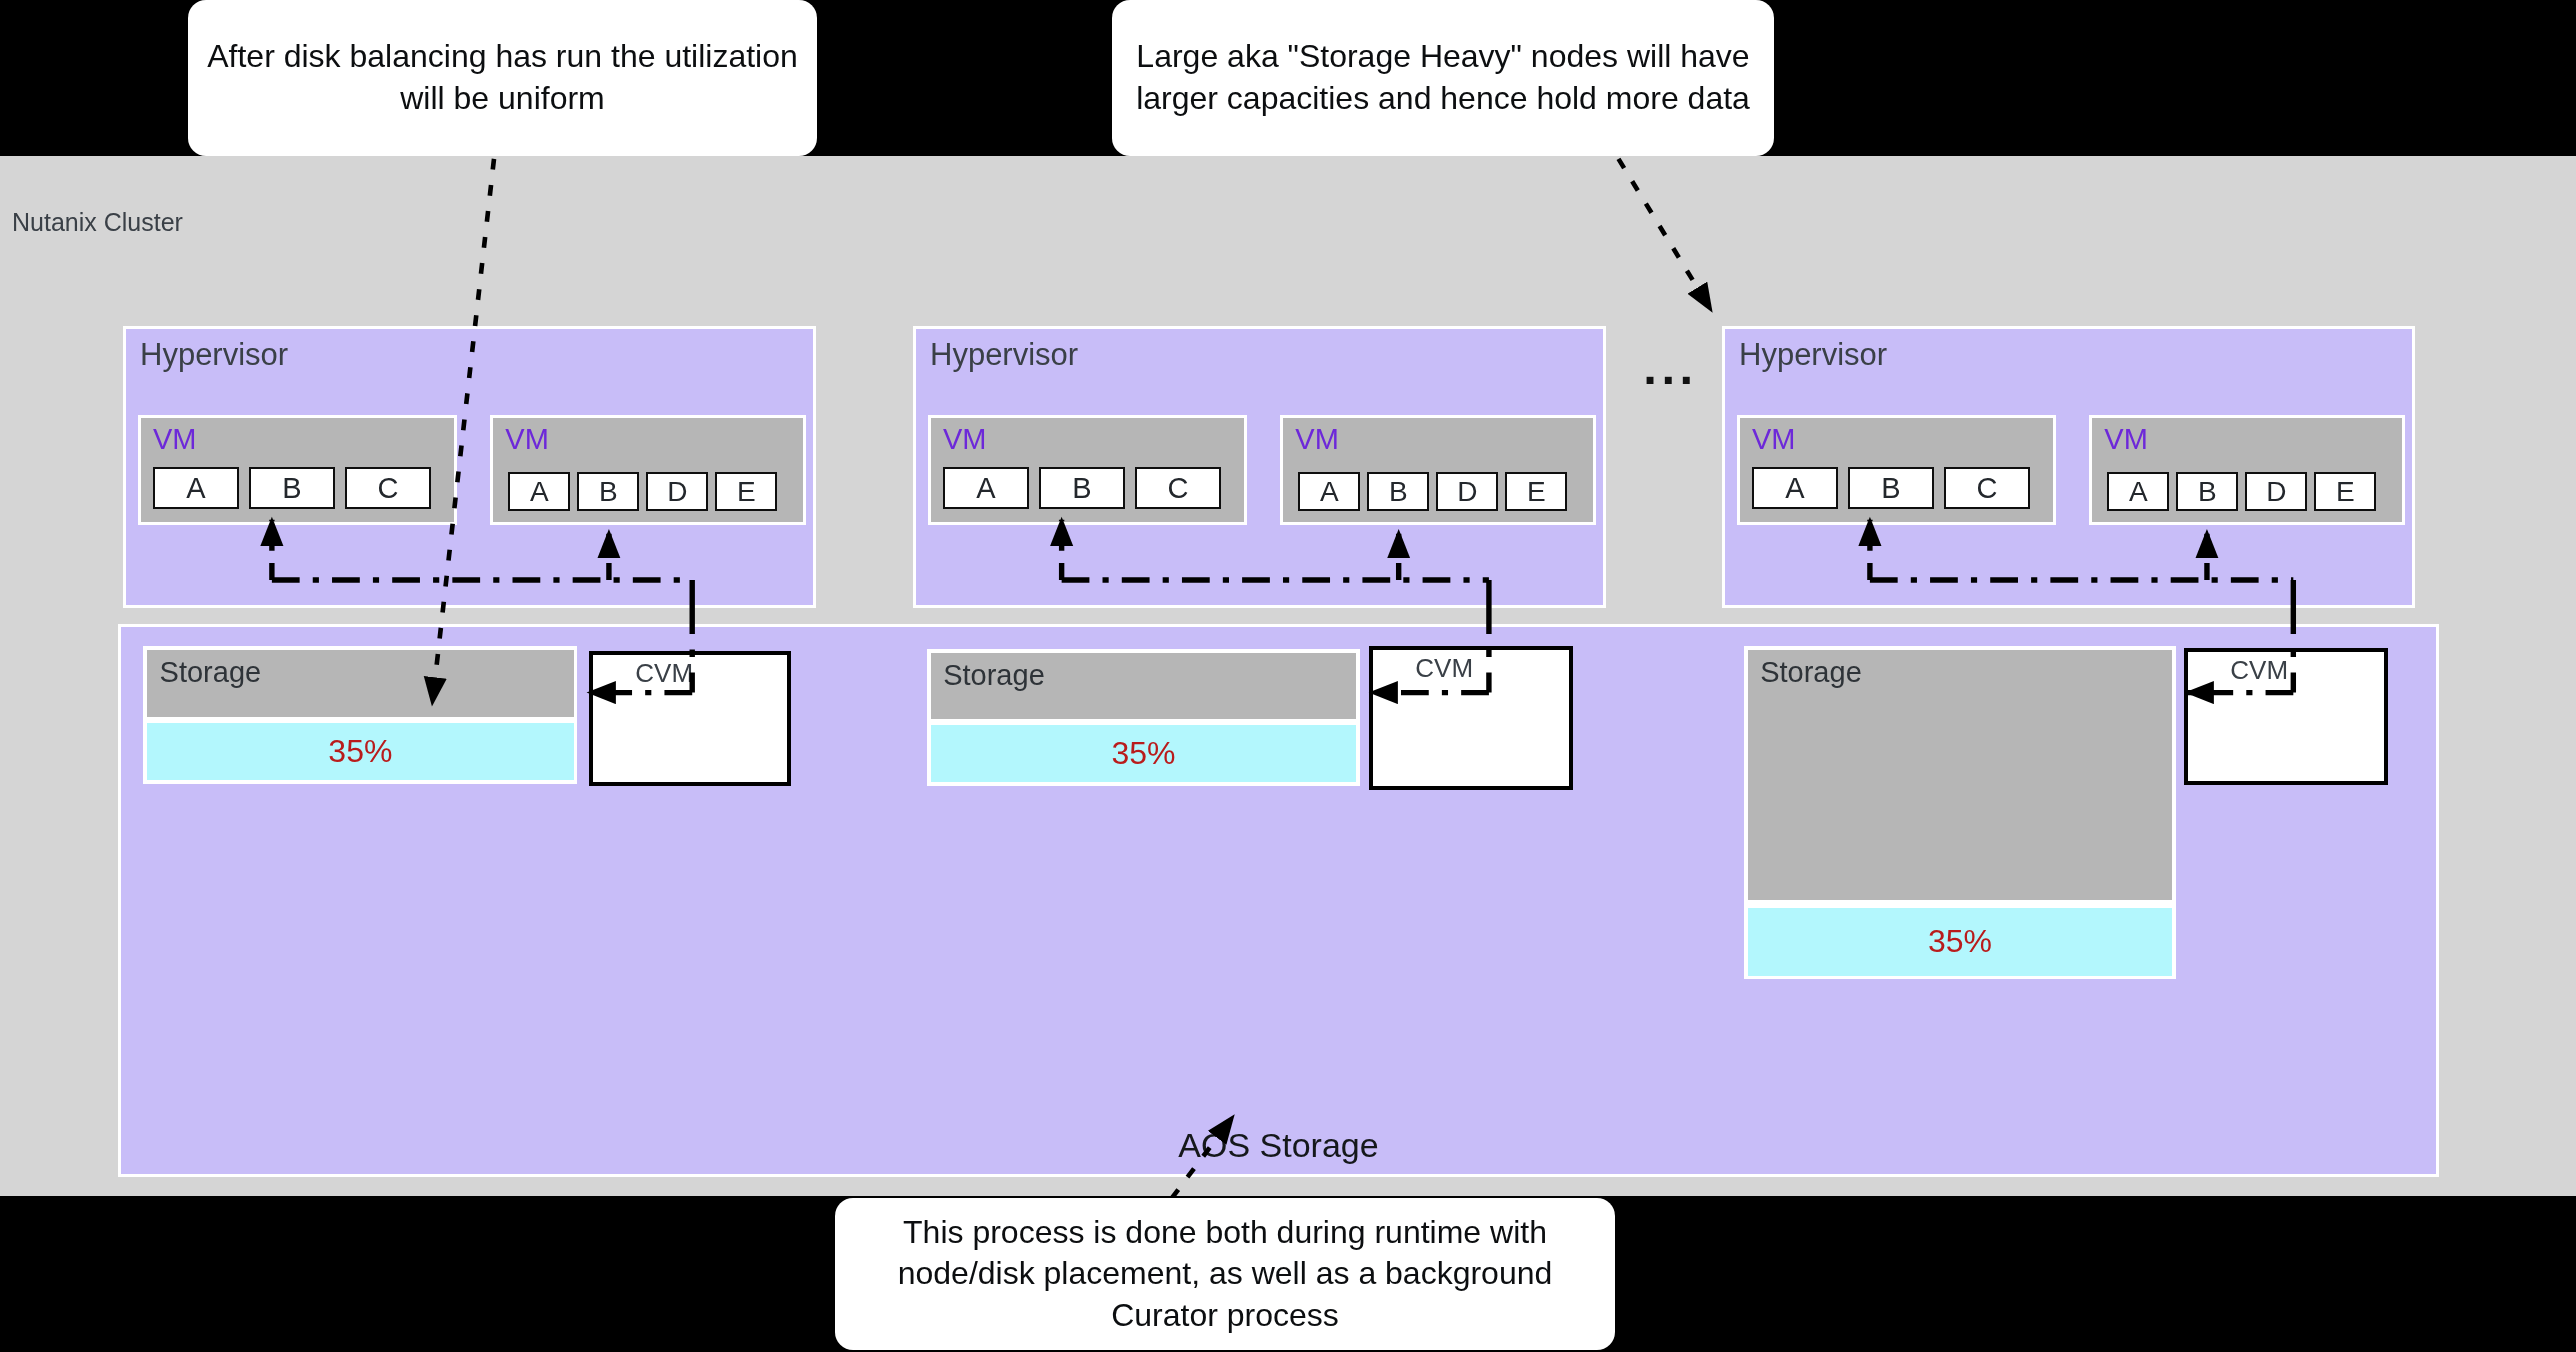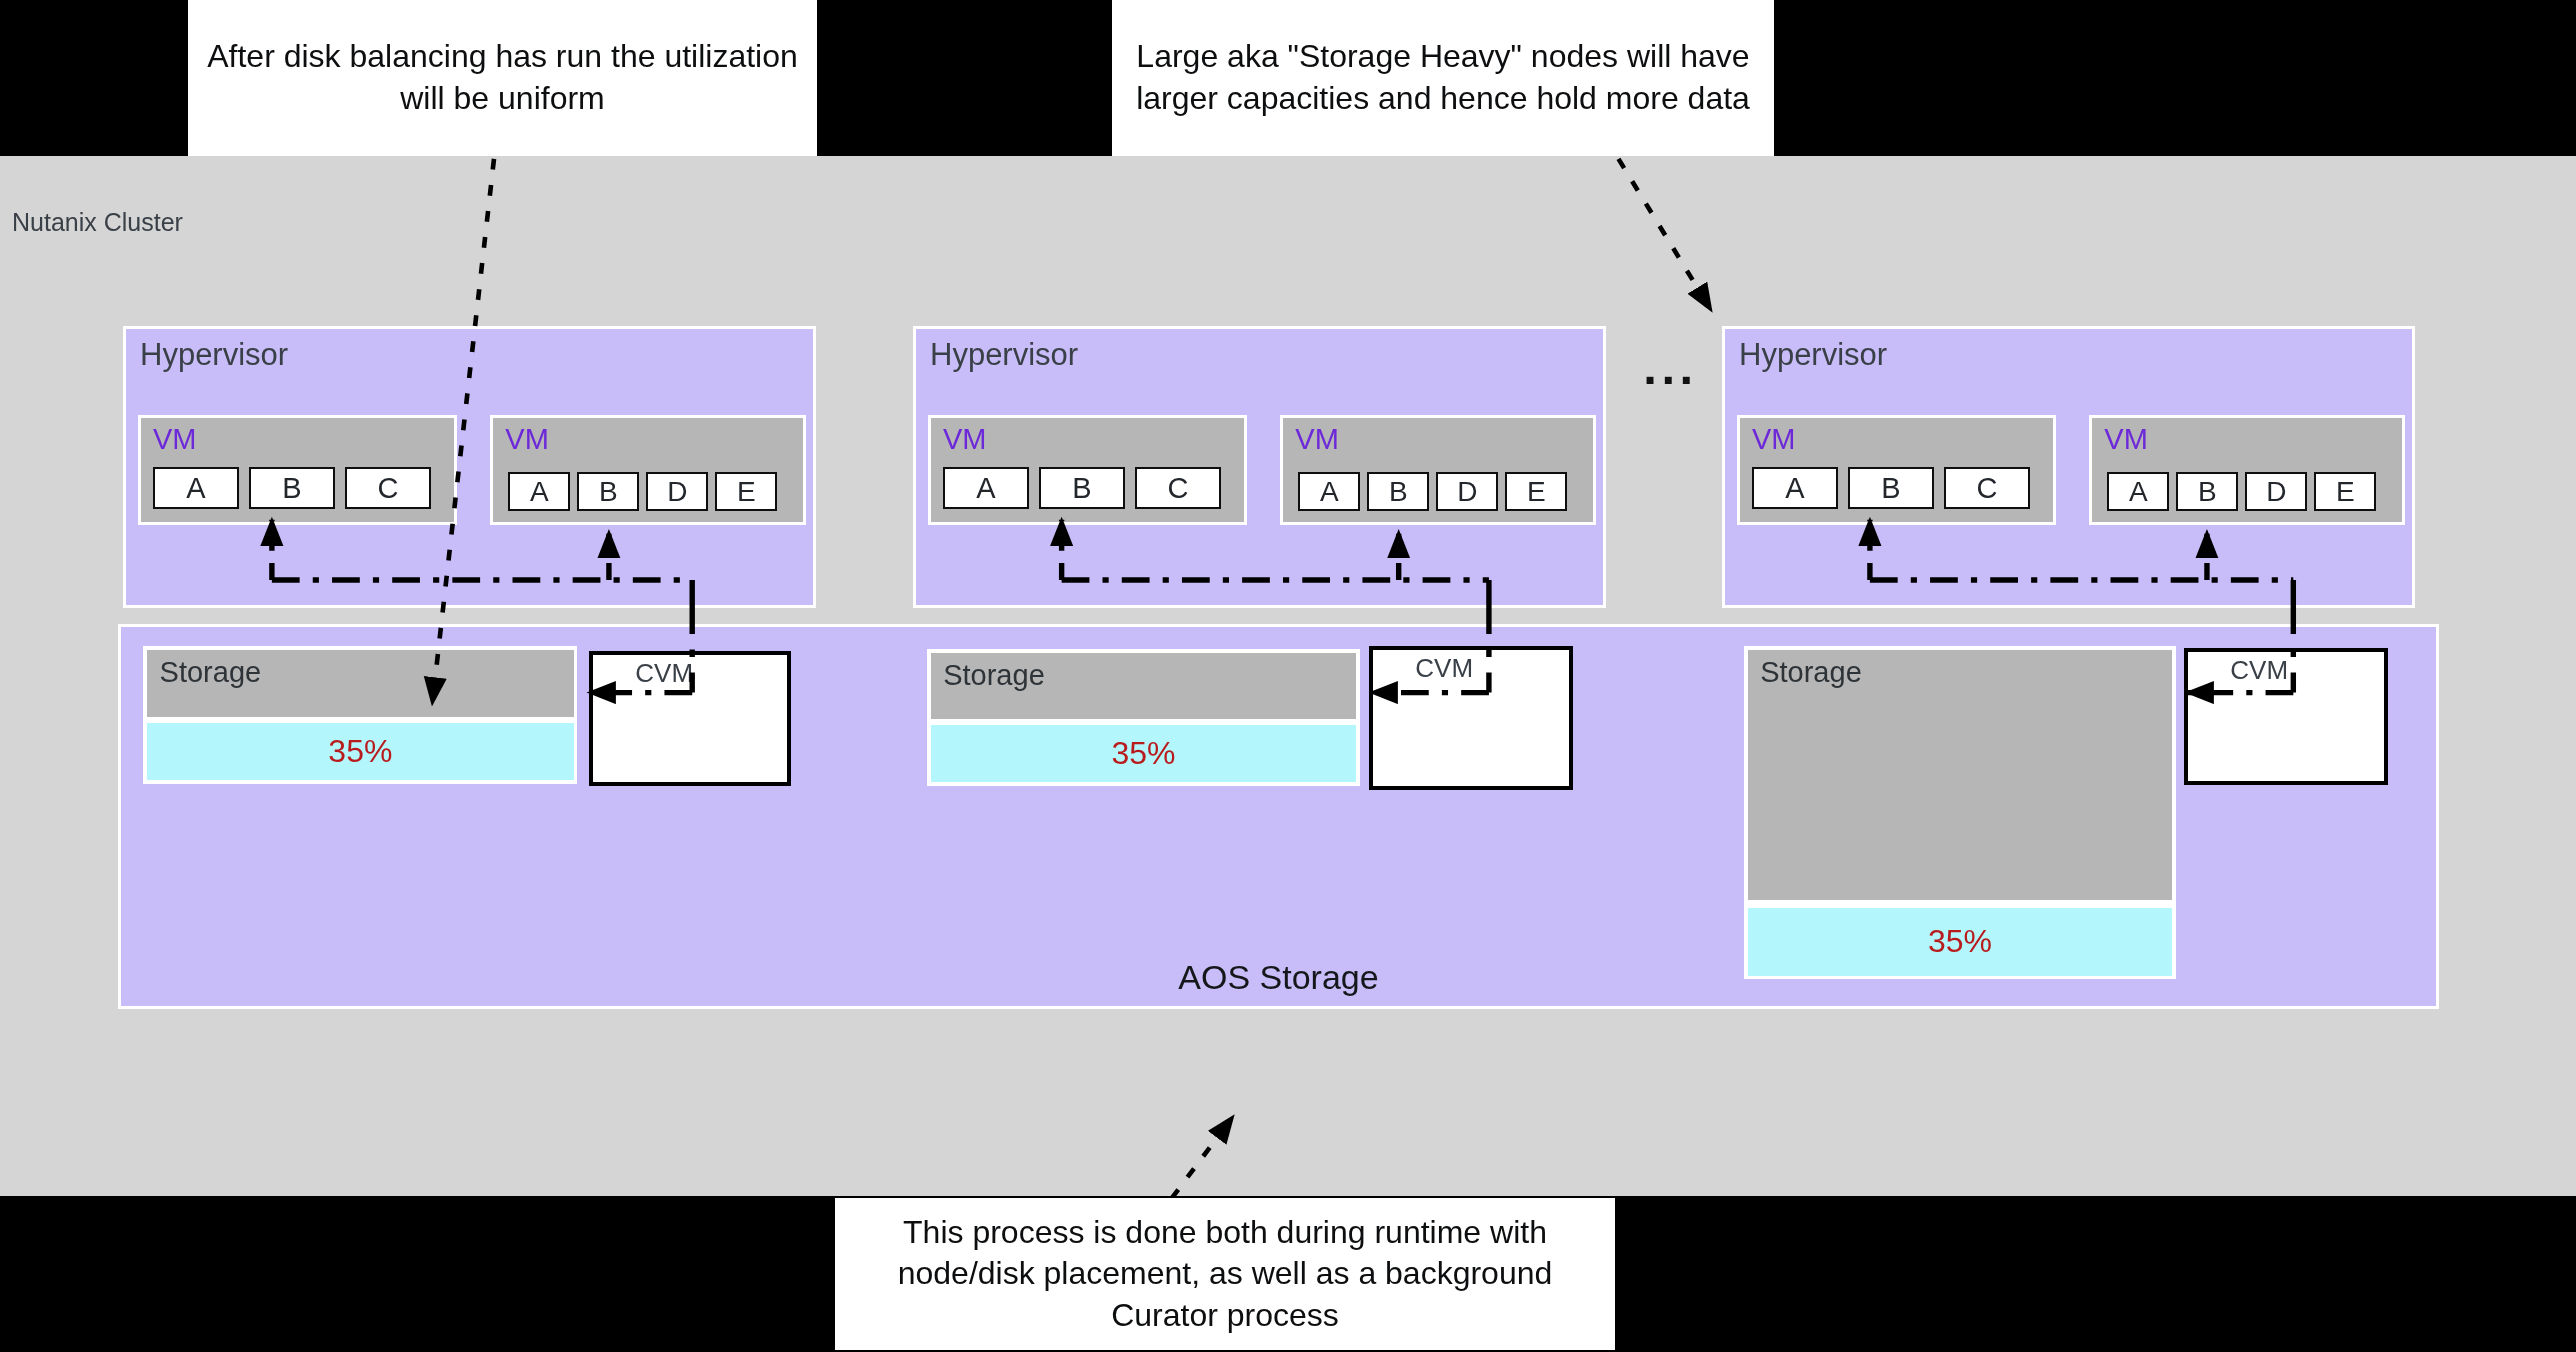--- a/index.html
+++ b/index.html
@@ -26,21 +26,21 @@
   .vm-b .disk-row{left:15.4px;top:54px;gap:7px;}
   .disk{background:#fff;border:2.3px solid #0E0E0E;box-sizing:border-box;display:flex;align-items:center;
         justify-content:center;color:#23272C;}
   .vm-a .disk{width:86px;height:42px;font-size:29px;}
   .vm-b .disk{width:62px;height:39px;font-size:28px;}
 
   .ellipsis{position:absolute;left:1619px;top:339px;width:103px;text-align:center;font-size:49px;
             font-weight:bold;color:#111;letter-spacing:4.6px;}
 
   
-  .aos{position:absolute;left:118px;top:624px;width:2321px;height:385px;background:var(--node-bg,#C8BDF8);
+  .aos{position:absolute;left:118px;top:624px;width:2321px;height:553px;background:var(--node-bg,#C8BDF8);
        border:3.9px solid #fff;box-sizing:border-box;}
   .aos-label{position:absolute;left:0;right:0;bottom:9.3px;text-align:center;font-size:34px;color:#15181B;}
 
   .storage{position:absolute;background:#fff;padding:3.9px;box-sizing:border-box;}
   .s1{left:22.4px;top:19px;width:434px;height:138px;}
   .s2{left:806px;top:22.4px;width:433px;height:137px;}
   .s3{left:1623px;top:19px;width:432px;height:333px;}
   .storage-header{position:relative;background:var(--box-gray,#B6B6B6);}
   .s1 .storage-header{height:67px}.s2 .storage-header{height:66px}.s3 .storage-header{height:250px}
   .storage-label{position:absolute;left:12.3px;top:6.2px;font-size:29px;color:#2E3338;}
@@ -52,21 +52,21 @@
 
   .cvm{position:absolute;background:#fff;border:4.6px solid #000;box-sizing:border-box;}
   .c1{left:468px;top:24px;width:202px;height:135px;}
   .c2{left:1248px;top:19px;width:204px;height:144px;}
   .c3{left:2063px;top:21px;width:204px;height:137px;}
   .cvm-label{position:absolute;left:9.3px;top:3.1px;font-size:26px;color:#3A4047;margin-left:33px;}
 
   
   .callout{position:absolute;background:var(--callout-bg,#fff);color:#0C0E10;font-size:32px;line-height:1.3;
            text-align:center;display:flex;align-items:center;justify-content:center;white-space:pre-line;
-           padding:0 12.3px;box-sizing:border-box;}
+           padding:0 12.3px;box-sizing:border-box;border-radius:18px;}
   .co1{left:188px;top:0;width:629px;height:156px;}
   .co2{left:1112px;top:0;width:662px;height:156px;}
   .co3{left:835px;top:1198px;width:780px;height:152px;}
 
   
   svg.overlay{position:absolute;left:0;top:0;pointer-events:none;}
   .conn{fill:none;stroke:var(--connector-color,#000);}
   .dash-dot{stroke-width:7;stroke-dasharray:36 17 8 17;}
   .drop{stroke-width:7;stroke-dasharray:70 20 10 20;}
   .shaft{stroke-width:7;stroke-dasharray:22 16;}

